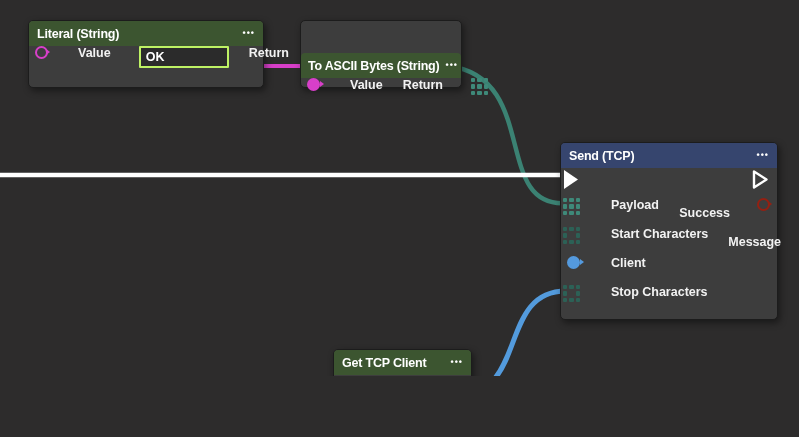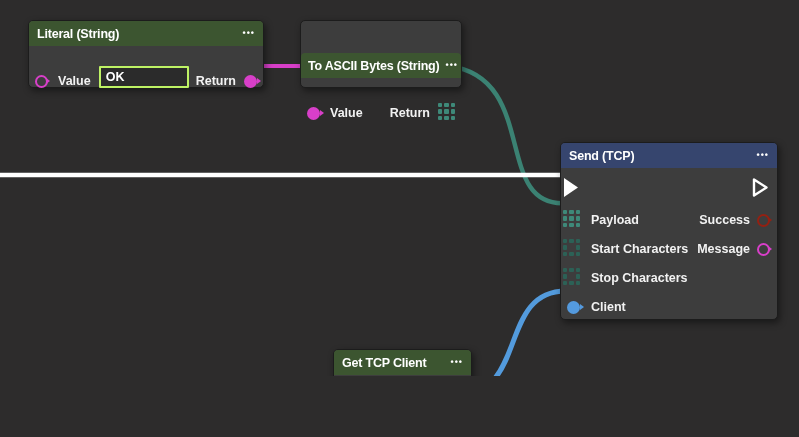--- a/index.html
+++ b/index.html
@@ -24,22 +24,22 @@
     color:#ffffff; font-size:12.5px; font-weight:700; letter-spacing:-0.2px;
     white-space:nowrap;
   }
   .hdr-green { background:#3c5530; }
   .hdr-blue  { background:#36456e; }
   .menu-dots {
     color:#ffffff; font-size:9px; letter-spacing:1px; cursor:pointer;
     flex:none; margin-left:6px; line-height:25px;
   }
   .row {
-    display:flex; align-items:flex-end;
-    color:#f2f2f2; font-size:12.5px; font-weight:700; white-space:nowrap;
+    display:flex; align-items:flex-start;
+    color:#f2f2f2; font-size:12.5px; font-weight:700; white-space:nowrap;gap:20px;
   }
   .lbl { flex:none; }
 
   
   .pc { position:relative; width:13px; height:13px; border-radius:50%; flex:none; }
   .pc::after {
     content:""; position:absolute; left:100%; top:50%; margin-top:-3.5px;
     border-top:3.5px solid transparent; border-bottom:3.5px solid transparent;
     border-left:4px solid currentColor;
   }
@@ -78,21 +78,21 @@
   #node-toascii .node-header { padding:0 7px;margin-top:32px; }
   #node-toascii .row { height:42px; padding:0 6px; }
   #node-toascii .lbl-value { margin-left:10px; }
   #node-toascii .lbl-return { margin-left:auto; margin-right:8px; }
 
   
   #node-send { left:560px; top:142px; width:218px; height:178px; }
   #node-send .row { height:29px; padding:0 7px 0 2px; }
   #node-send .row.first { margin-top:1px; }
   #node-send .in-lbl { margin-left:11px; }
-  #node-send .out-lbl { margin-left:auto; margin-right:7px; }
+  #node-send .out-lbl { margin-left:auto; margin-right:7px;margin-top:8px; }
   #node-send .ml-auto { margin-left:auto; }
   #node-send .pc.client-pc { margin-left:4px; }
 
   
   #node-gettcp { left:333px; top:349px; width:139px; height:63px; }
   #node-gettcp .node-header { padding:0 8px; }
   #node-gettcp .row { height:38px; padding:0 6px; justify-content:flex-end; }
   #node-gettcp .lbl { margin-right:8px; }
 </style>
 </head>
@@ -183,36 +183,36 @@
           <i></i>
           <i></i>
           <i></i>
           <i></i>
         </span>
       <span class="lbl in-lbl">Start Characters</span>
       <span class="lbl out-lbl">Message</span>
       <span class="pc hollow c-magenta"></span>
     </div>
     <div class="row">
-      <span class="grid dim">
-          <i></i>
-          <i></i>
-          <i></i>
-          <i></i>
-          <i></i>
-          <i></i>
-          <i></i>
-          <i></i>
-          <i></i>
-        </span>
-      <span class="lbl in-lbl">Stop Characters</span>
-    </div>
-    <div class="row">
       <span class="pc filled c-blue client-pc"></span>
       <span class="lbl in-lbl">Client</span>
+    </div>
+    <div class="row">
+      <span class="grid dim">
+          <i></i>
+          <i></i>
+          <i></i>
+          <i></i>
+          <i></i>
+          <i></i>
+          <i></i>
+          <i></i>
+          <i></i>
+        </span>
+      <span class="lbl in-lbl">Stop Characters</span>
     </div>
   </div>
 
   <div class="node" id="node-gettcp">
     <div class="node-header hdr-green">
       <span>Get TCP Client</span>
       <span class="menu-dots">•••</span>
     </div>
   </div>
 

